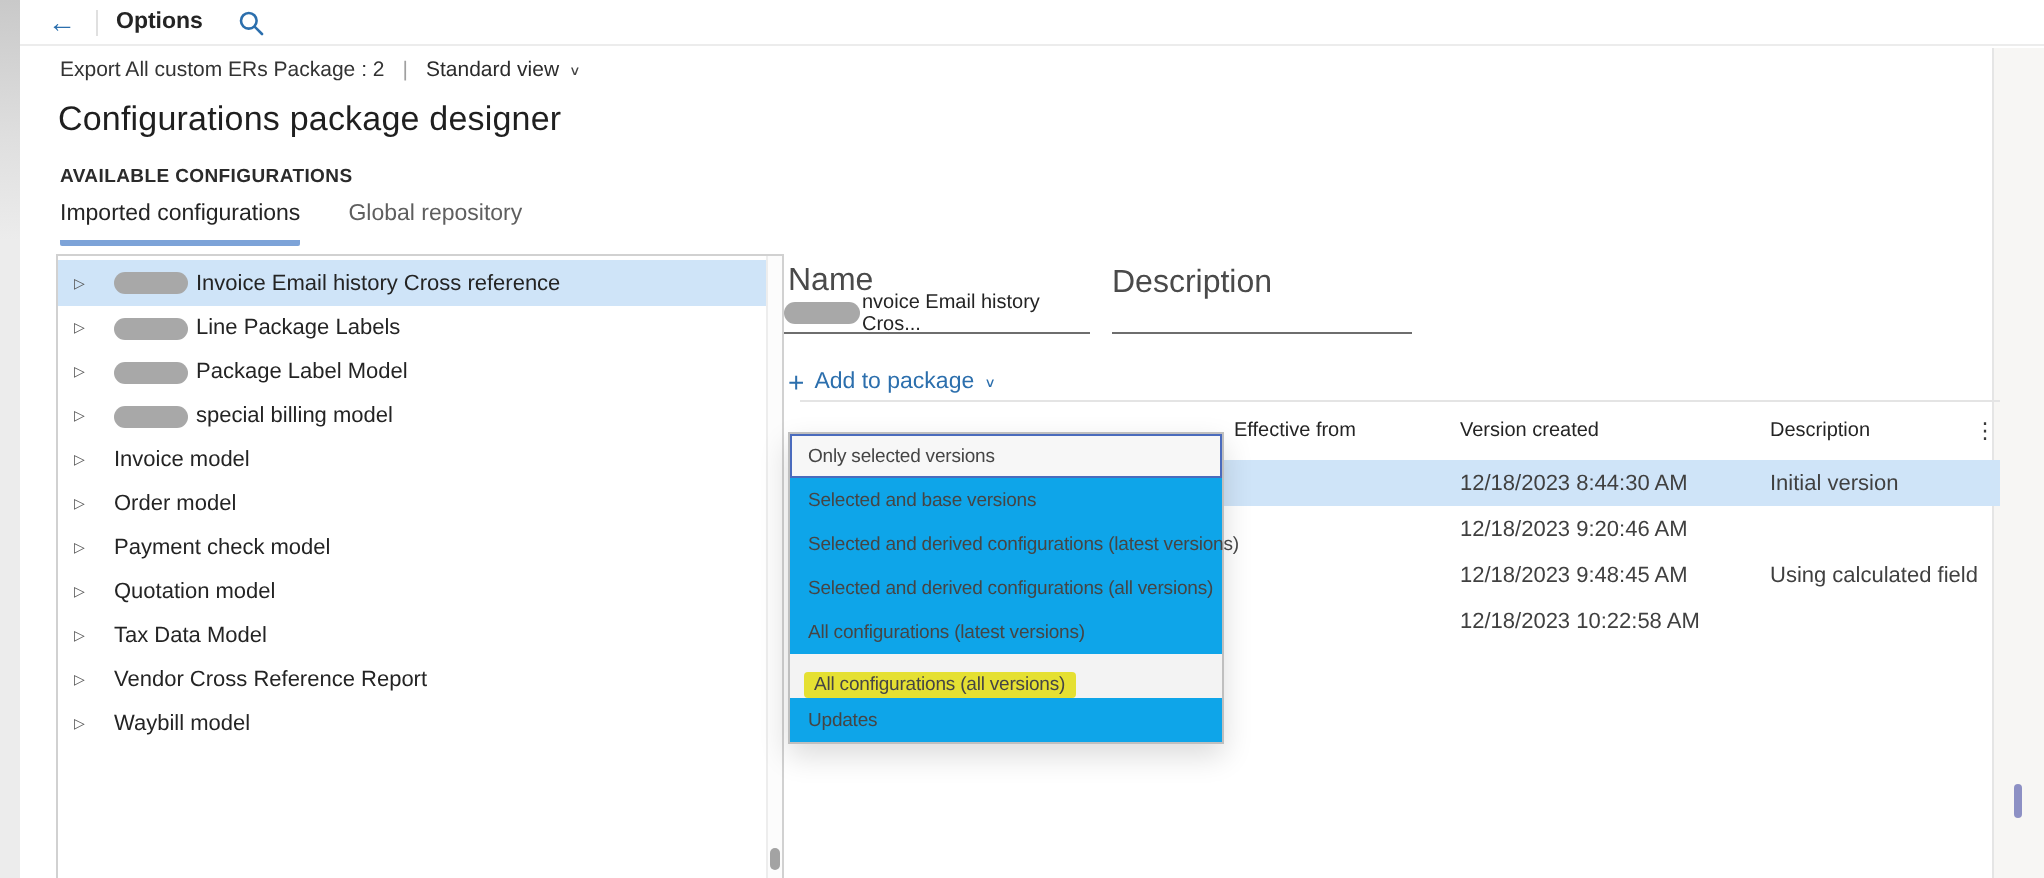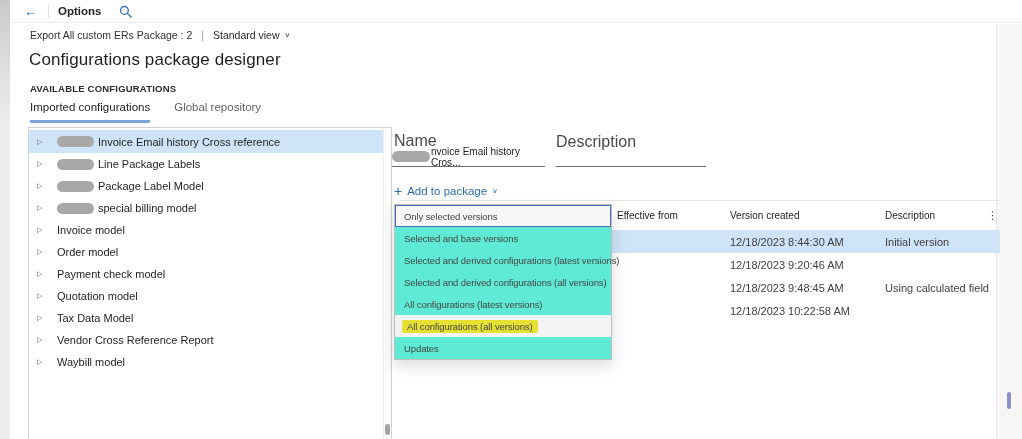--- a/index.html
+++ b/index.html
@@ -60,26 +60,26 @@
   .desc-field{left:556px;top:147px;width:150px;}
   .name-field .blob{width:38px;margin-right:1px;}
 
   
   .add-btn{position:absolute;left:394px;top:184px;display:flex;align-items:center;gap:5px;
     color:var(--accent);font-size:11.5px;cursor:pointer;}
   .plus{font-size:14px;line-height:1;}
   .add-btn .chev{color:var(--accent);}
 
   
-  .dropdown-menu{position:absolute;left:394px;top:204px;width:218px;background:#5eead4;
+  .dropdown-menu{position:absolute;left:394px;top:216px;width:218px;background:#0ea5e9;
     border:1px solid #bfbfbf;box-shadow:0 6px 14px rgba(0,0,0,.14);z-index:10;}
   .menu-item{height:22px;display:flex;align-items:center;padding:0 9px;font-size:9.5px;
     color:#454545;cursor:pointer;letter-spacing:-.1px;white-space:nowrap;}
   .menu-item.focused{outline:1px solid var(--focus-border);outline-offset:-1px;background:#f7f7f7;}
-  .menu-item.highlighted{background:#f3f3f3;}
+  .menu-item.highlighted{background:#f3f3f3;align-items:flex-end;}
   .menu-item.highlighted .mlabel{background:var(--highlight);padding:1px 3px;border-radius:2px;
     box-shadow:-2px 0 0 var(--highlight),2px 0 0 var(--highlight);}
 
   
   .grid{position:absolute;left:400px;top:200px;width:600px;z-index:1;}
   .grid-header{display:flex;align-items:center;height:30px;border-top:1px solid #e4e4e4;
     font-size:10px;color:#242424;}
   .c-spacer{flex:0 0 217px;}
   .c-eff{flex:0 0 113px;white-space:nowrap;overflow:hidden;}
   .c-ver{flex:0 0 155px;white-space:nowrap;overflow:hidden;}

